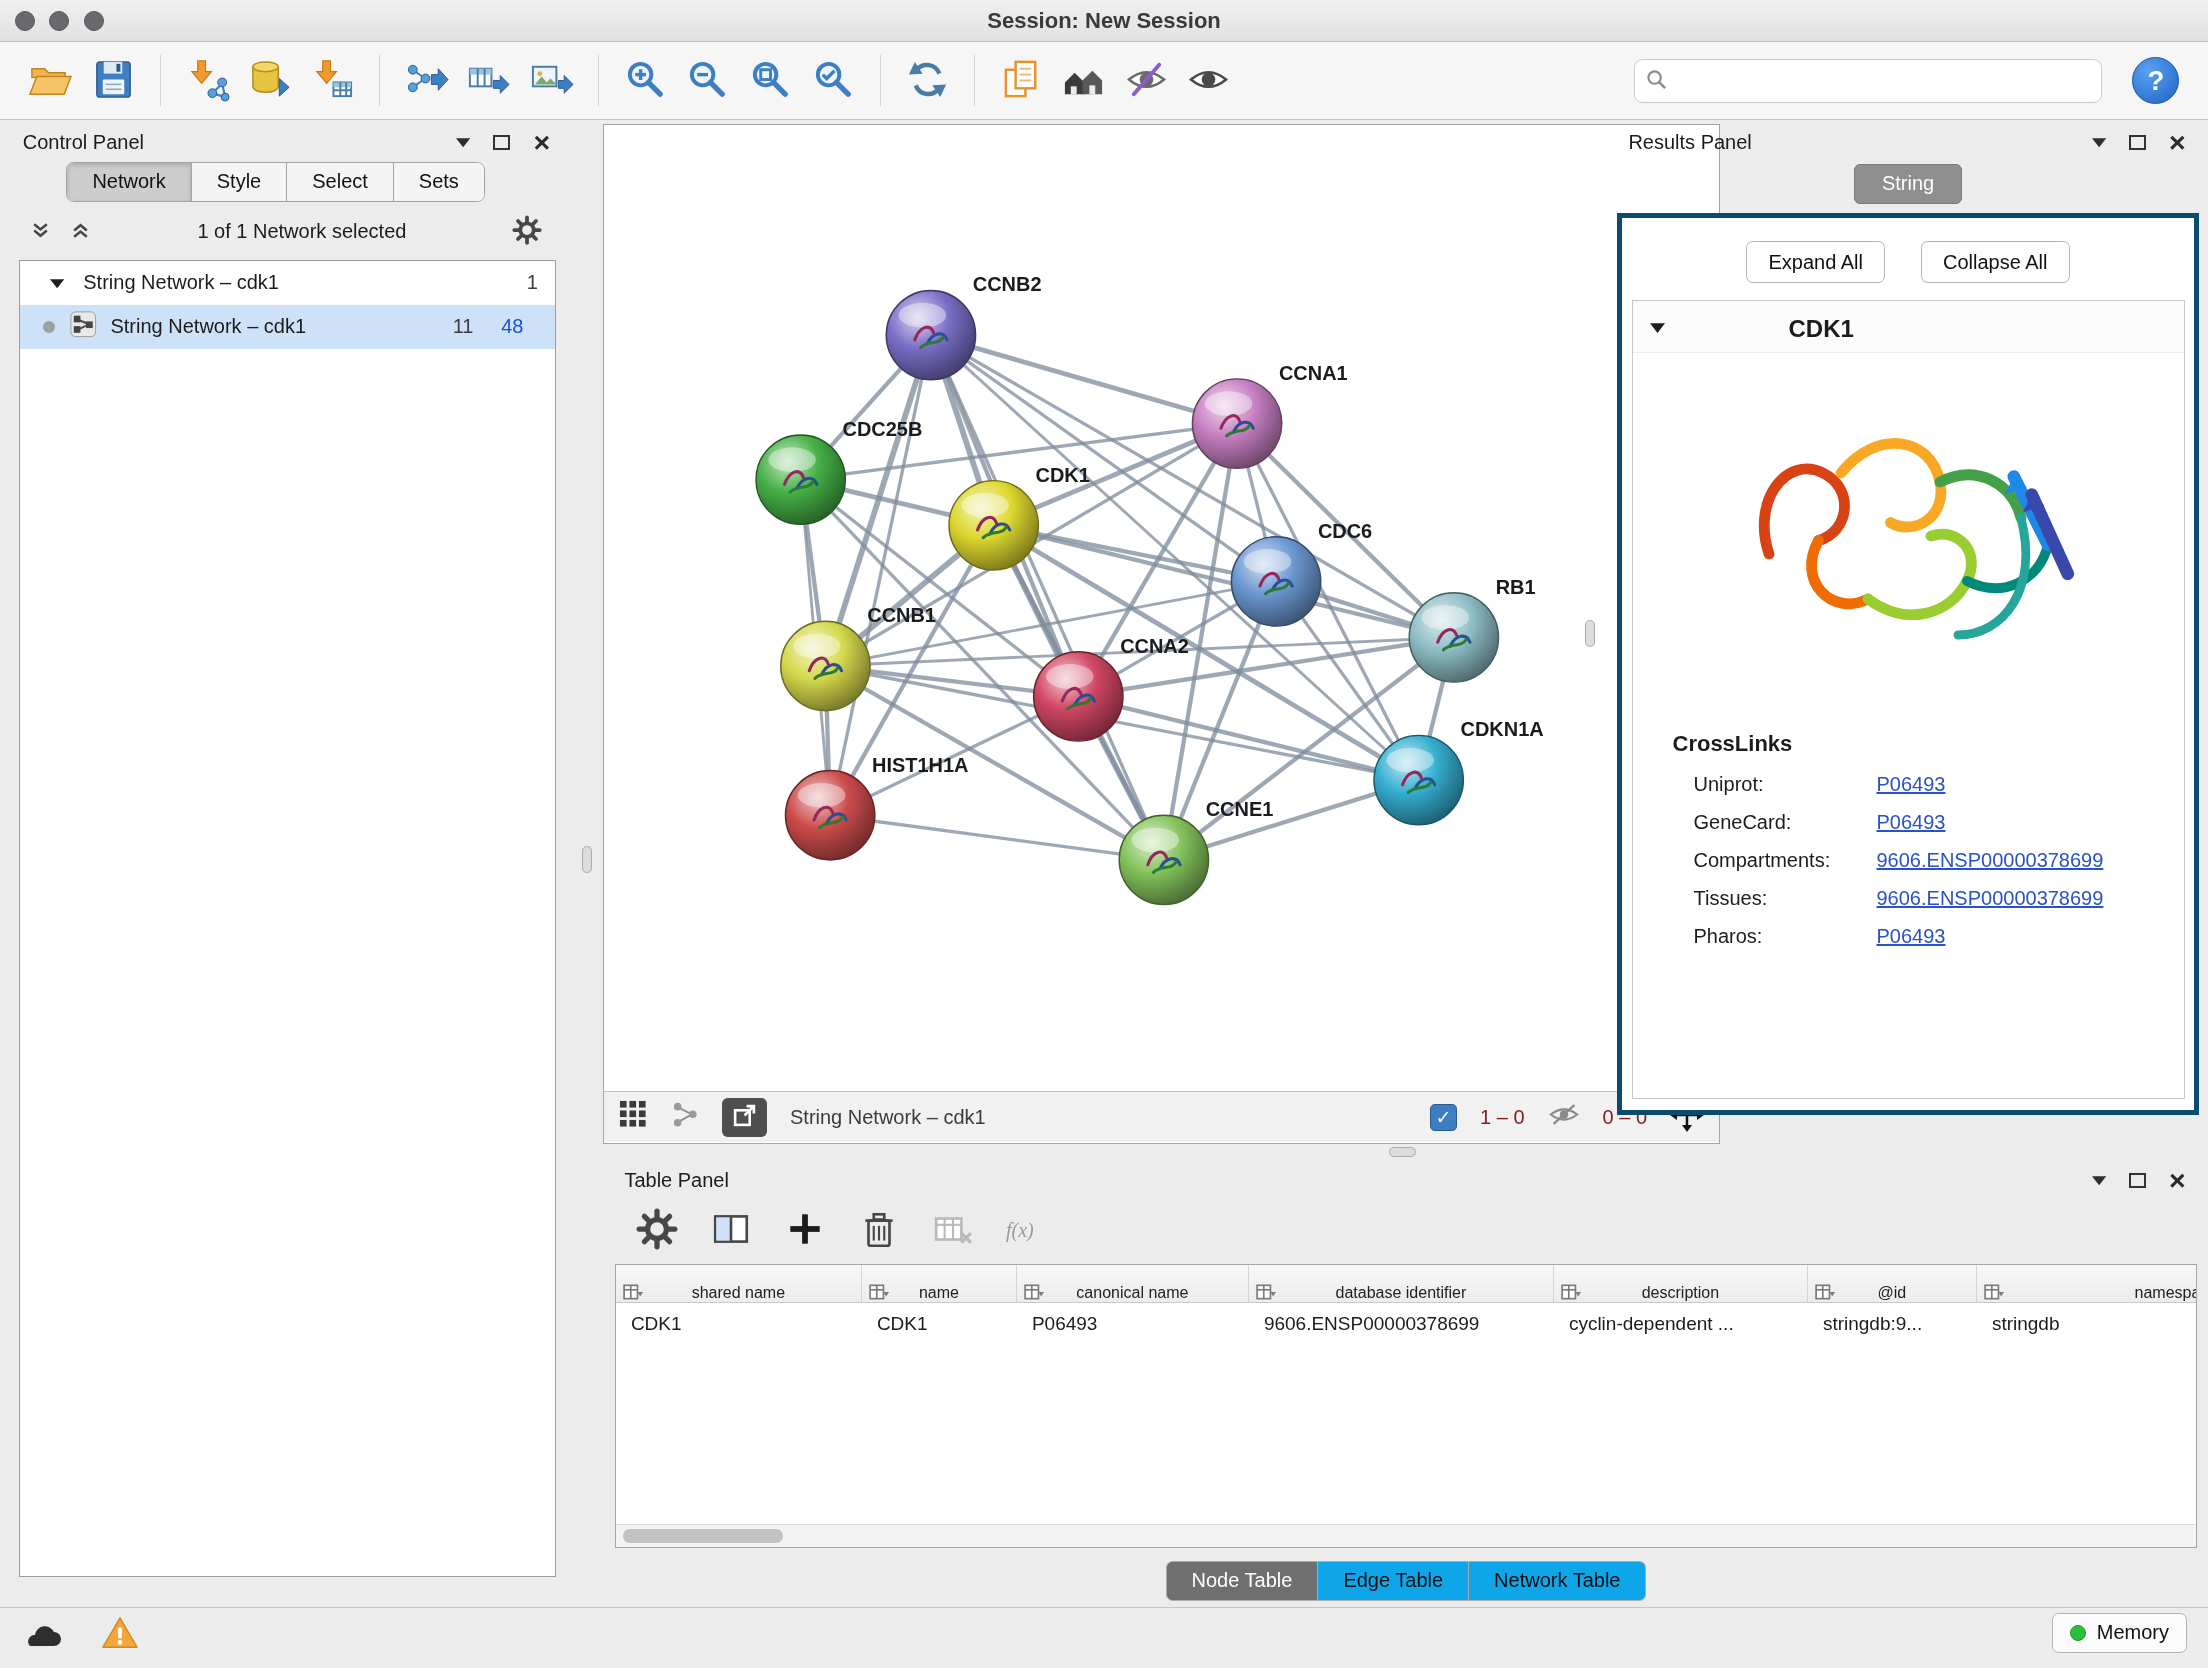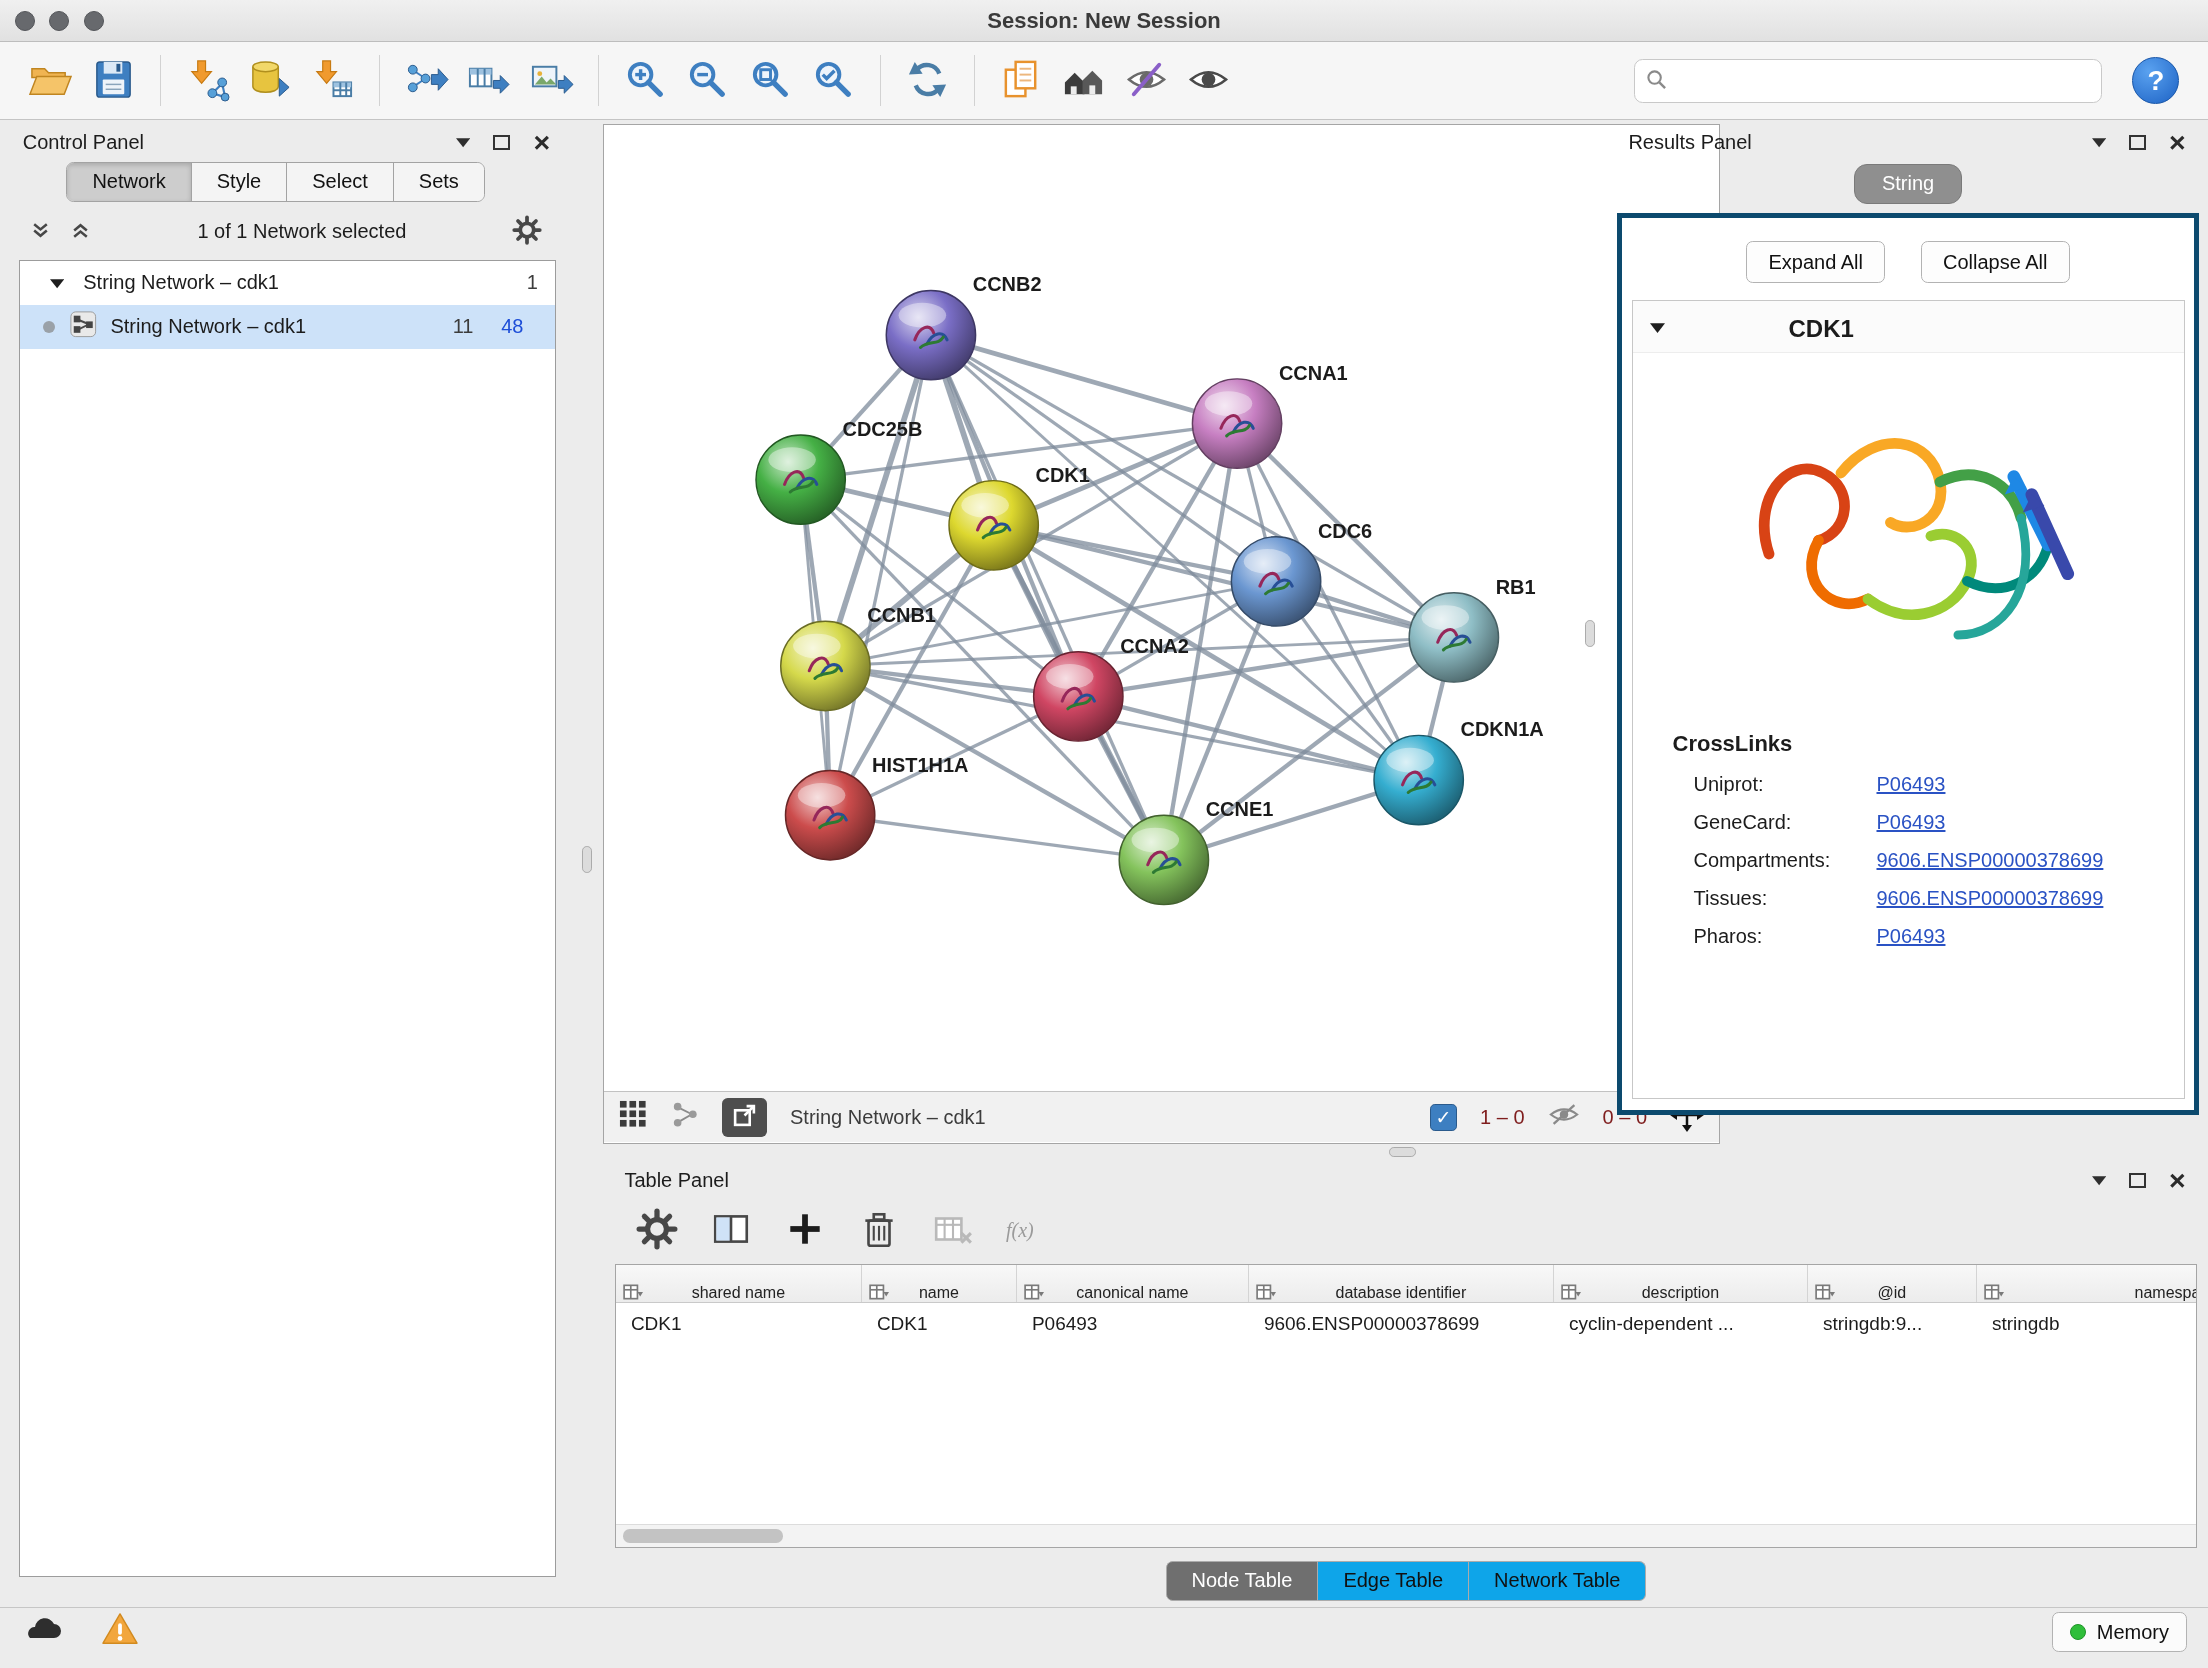--- a/index.html
+++ b/index.html
@@ -49,21 +49,21 @@
 #network-svg{width:100%;height:966px;display:block;background:#fff}
 .net-strip{height:51px;border-top:1px solid #c2c2c2;background:#f1f1f1;display:flex;align-items:center;padding:0 15px;gap:23px;font-size:20px;color:#3c3c3c}
 .dark-btn{width:45px;height:39px;background:#4e4e4e;border-radius:5.7px;display:flex;align-items:center;justify-content:center;border:none}
 .cb{width:27px;height:27px;background:#3d7fc1;border-radius:4.8px;color:#fff;font-size:19px;display:flex;align-items:center;justify-content:center;border:1px solid #2a5a8c}
 .spacer{flex:1}
 .countlbl{color:#7f1d1d}
 
 
 .results-panel{position:absolute;left:1617px;top:124px;width:582px;height:1482px;display:flex;flex-direction:column}
 .rp-tabrow{display:flex;justify-content:center;margin-top:3.8px}
-.rp-tab{background:#8f8f8f;color:#fff;font-size:20px;padding:7.6px 27px;border-radius:13px;border:1px solid #7a7a7a}
+.rp-tab{background:#8f8f8f;color:#fff;font-size:20px;padding:7.6px 27px;border-radius:6px;border:1px solid #7a7a7a}
 .rp-box{margin-top:9.5px;background:#fff;border:5px solid #0c4a6e;height:902px;padding:11.4px 9.5px;display:flex;flex-direction:column}
 .rp-buttons{display:flex;justify-content:center;gap:36px;margin:11.4px 0 17px}
 .rp-btn{background:#fdfdfd;border:1px solid #b3b3b3;border-radius:6.7px;font-size:20px;padding:8.6px 21px;color:#111}
 .rp-section{border:1px solid #c7c7c7;flex:1;overflow:hidden;display:flex;flex-direction:column}
 .rp-sec-head{display:flex;align-items:center;padding:13.3px 17px 9.5px;background:#fbfbfb;border-bottom:1px solid #ededed}
 .rp-sec-title{font-size:24px;font-weight:700;margin-left:124px}
 .rp-desc{font-size:21px;padding:9.5px 21px 7.6px}
 .protein-img{display:flex;justify-content:center;margin:11.4px 0 3.8px}
 .crosslinks-title{font-size:22px;font-weight:700;padding:21px 0 7.6px 40px}
 .cl-row{display:flex;font-size:20px;padding:7.6px 0 7.6px 61px;align-items:baseline}
@@ -85,21 +85,21 @@
 .c0{width:246px}.c1{width:155px}.c2{width:232px}.c3{width:305px}.c4{width:254px}.c5{width:169px}.c6{width:399px}
 .hscroll{position:absolute;left:0;right:0;bottom:0;height:23px;background:#f3f3f3;border-top:1px solid #dcdcdc}
 .hthumb{position:absolute;left:7.6px;top:4.8px;width:160px;height:13.3px;border-radius:6.7px;background:#c3c3c3}
 .tp-tabs{display:flex;justify-content:center;margin-top:13.3px}
 .tp-tab{font-size:20px;padding:7.6px 25px;background:#0ea5e9;border:1px solid #ababab;border-left:none;color:#111}
 .tp-tab:first-child{border-left:1px solid #ababab;border-radius:6.7px 0 0 6.7px}
 .tp-tab:last-child{border-radius:0 6.7px 6.7px 0}
 .tp-tab.active{background:#6f6f6f;color:#fff}
 
 
-.statusbar{position:absolute;left:0;right:0;bottom:0;height:61px;background:#ececec;border-top:1px solid #c6c6c6;display:flex;align-items:flex-start;padding:4px 21px;gap:38px}
+.statusbar{position:absolute;left:0;right:0;bottom:0;height:61px;background:#ececec;border-top:1px solid #c6c6c6;display:flex;align-items:flex-end;padding:15px 21px;gap:38px}
 .sbtn{background:none;border:none;display:flex;align-items:center}
 .mem-btn{margin-left:auto;display:flex;align-items:center;gap:10.5px;background:#fbfbfb;border:1px solid #b3b3b3;border-radius:6.7px;padding:7.6px 17px;font-size:20px;color:#111}
 .mem-dot{width:16px;height:16px;border-radius:50%;background:#2fbe3a;border:1px solid #1f9428}
 
 
 .sp{position:absolute;background:#dcdcdc;border:1px solid #ababab;border-radius:4.8px}
 </style>
 </head>
 <body>
 

